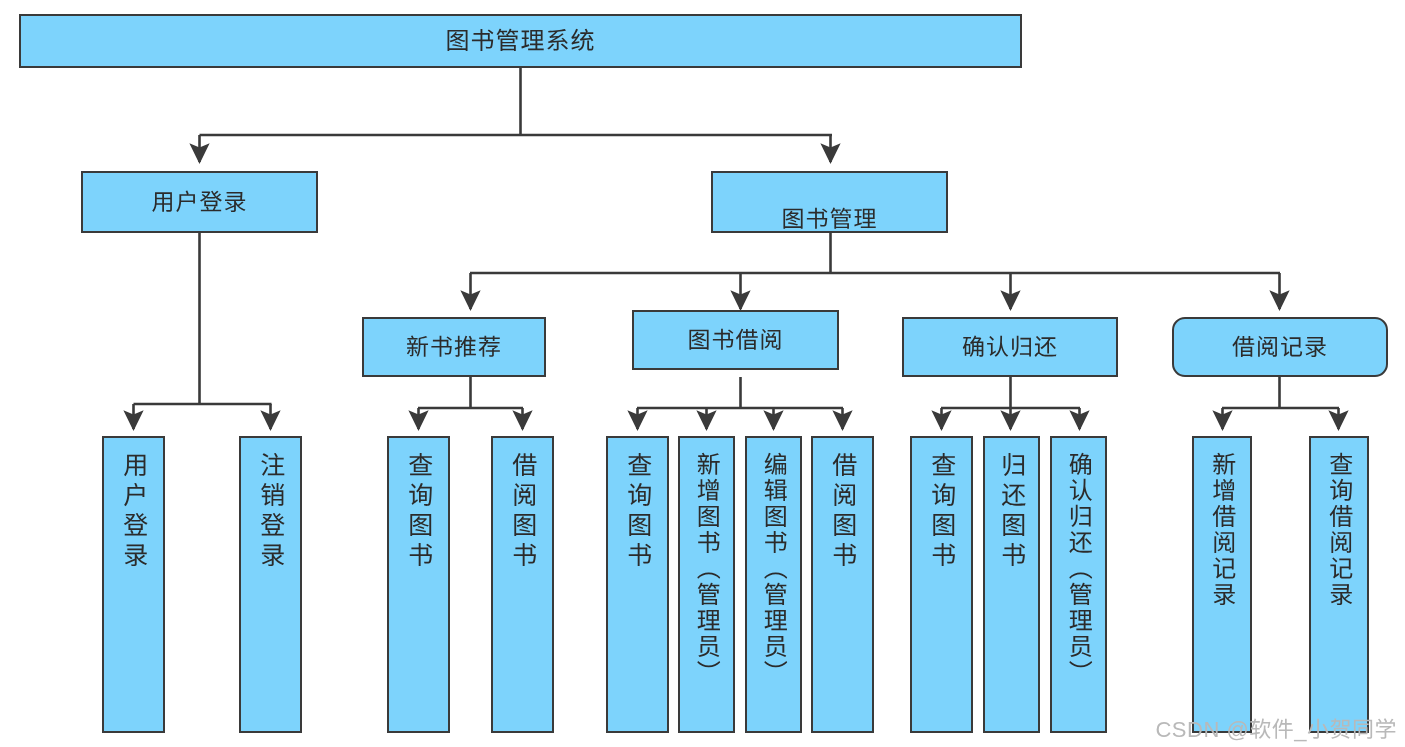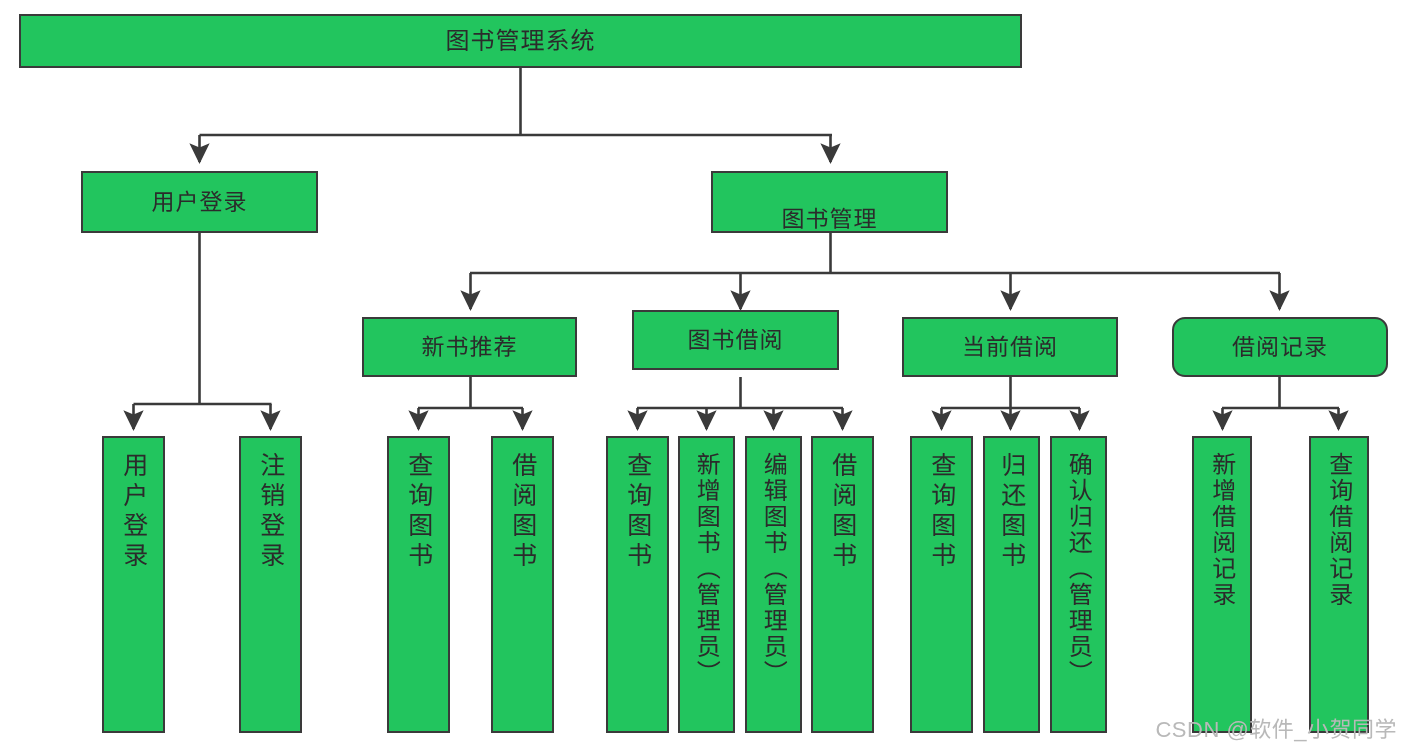--- a/index.html
+++ b/index.html
@@ -20,21 +20,21 @@
     position:absolute;left:0;top:0;
     width:1405px;height:747px;
     z-index:1;
     pointer-events:none;
   }
   
   .node{
     position:absolute;
     z-index:2;
     box-sizing:border-box;
-    background:#22c55e;
+    background:#7dd3fc;
     border:2.5px solid #3a3a3a;
     display:flex;
     align-items:center;
     justify-content:center;
     color:#2b2b2b;
     letter-spacing:1px;
   }
   .node.horiz{
     font-size:23px;
     line-height:1;
@@ -136,30 +136,30 @@
   </div>
 
   <div class="node horiz" style="left:81px;top:171px;width:237px;height:62px;">
     <span>用户登录</span>
   </div>
 
   <div class="node horiz" style="left:711px;top:171px;width:237px;height:62px;align-items:flex-end;">
     <span>图书管理</span>
   </div>
 
-  <div class="node horiz" style="left:362px;top:317px;width:215px;height:60px;">
+  <div class="node horiz" style="left:362px;top:317px;width:184px;height:60px;">
     <span>新书推荐</span>
   </div>
 
   <div class="node horiz" style="left:632px;top:310px;width:207px;height:60px;">
     <span>图书借阅</span>
   </div>
 
   <div class="node horiz" style="left:902px;top:317px;width:216px;height:60px;">
-    <span>当前借阅</span>
+    <span>确认归还</span>
   </div>
 
   <div class="node horiz" style="left:1172px;top:317px;width:216px;height:60px;border-radius:13px;">
     <span>借阅记录</span>
   </div>
 
   <div class="node vert" style="left:102px;top:436px;width:63px;height:297px;">
     <span class="vtext">用户登录</span>
   </div>
 

